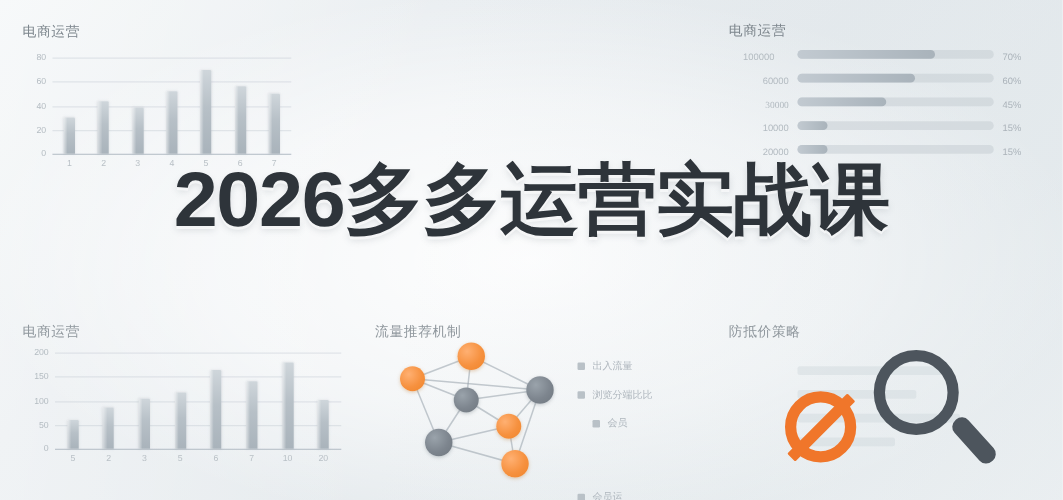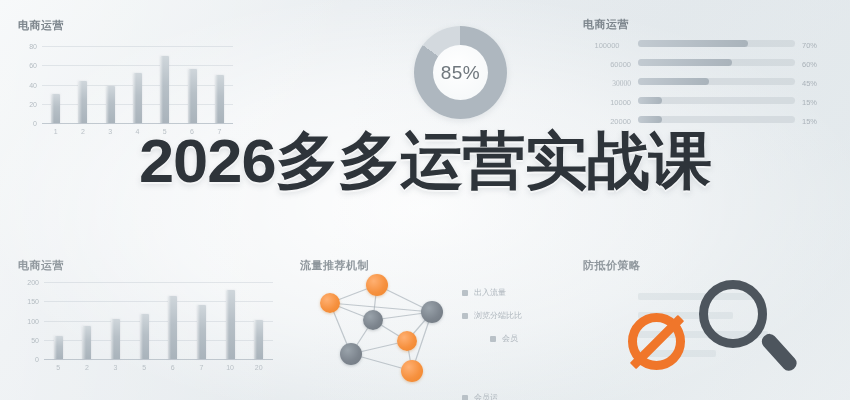--- a/index.html
+++ b/index.html
@@ -16,21 +16,21 @@
   }
   #poster:before{
     content:"";position:absolute;inset:0;
     background:linear-gradient(100deg, rgba(255,255,255,0.35) 0%, rgba(255,255,255,0) 40%, rgba(214,222,228,0.30) 100%);
     pointer-events:none;
   }
 
   
   .ptitle{
     position:absolute;font-size:11px;color:#7c858c;letter-spacing:.5px;
-    font-weight:700;white-space:nowrap;
+    font-weight:400;white-space:nowrap;
   }
   .ptitle.soft{color:#8f979d;filter:blur(.25px);}
 
   
   .chart{position:absolute;}
   .axis-label{
     position:absolute;font-size:7px;color:#b4bcc2;text-align:right;
     line-height:1;white-space:nowrap;
   }
   .xlab{
@@ -140,25 +140,20 @@
       <div class="xlab" style="left: 105.857px; width: 27.2857px; top: 86px;">4</div>
       <div class="bar" style="left: 142.286px; width: 9px; height: 67.375px; bottom: 14px;"></div>
       <div class="xlab" style="left: 133.143px; width: 27.2857px; top: 86px;">5</div>
       <div class="bar" style="left: 169.571px; width: 9px; height: 53.9px; bottom: 14px;"></div>
       <div class="xlab" style="left: 160.429px; width: 27.2857px; top: 86px;">6</div>
       <div class="bar" style="left: 196.857px; width: 9px; height: 48.125px; bottom: 14px;"></div>
       <div class="xlab" style="left: 187.714px; width: 27.2857px; top: 86px;">7</div>
     </div>
 
 
-  <div class="donut" id="donut-r" style="left: 414px; top: 26px; width: 93px; height: 93px; background: conic-gradient(rgb(174, 183, 191) 0deg, rgb(174, 183, 191) 306deg, rgb(211, 217, 222) 306deg, rgb(211, 217, 222) 360deg); box-shadow: rgba(150, 160, 170, 0.22) 0px 2px 6px;">
-    <div class="hole" style="left:19px;top:19px;width:55px;height:55px;">
-      <span class="val">85%</span>
-    </div>
-  </div>
 
   <div class="ptitle" style="left:583px;top:17px;">电商运营</div>
   <div class="chart" id="chart-tr" style="left:583px;top:40px;width:245px;height:92px;">
       <div class="hlabel" style="left: 0px; width: 48px; top: 1px; text-align: center;">100000</div>
       <div class="htrack" style="left: 55px; top: 0px; width: 157px;">
         <div class="hfill" style="width: 70%;"></div>
       </div>
       <div class="hpct" style="left: 219px; top: 1px;">70%</div>
       <div class="hlabel" style="left: 0px; width: 48px; top: 20px;">60000</div>
       <div class="htrack" style="left: 55px; top: 19px; width: 157px;">
@@ -243,21 +238,21 @@
     </div>
   <div id="net-legend">
       <div class="legend-row" style="left: 462px; top: 287px;">
         <span class="legend-sq"></span>
         <span class="legend-tx">出入流量</span>
       </div>
       <div class="legend-row" style="left: 462px; top: 310px;">
         <span class="legend-sq"></span>
         <span class="legend-tx">浏览分端比比</span>
       </div>
-      <div class="legend-row" style="left: 490px; top: 333px;">
+      <div class="legend-row" style="left: 474px; top: 333px;">
         <span class="legend-sq"></span>
         <span class="legend-tx">会员</span>
       </div>
       <div class="legend-row" style="left: 462px; top: 356px; margin-top: 36px;">
         <span class="legend-sq"></span>
         <span class="legend-tx">会员运</span>
       </div>
     </div>
 
   <div class="ptitle soft" style="left:583px;top:258px;">防抵价策略</div>

